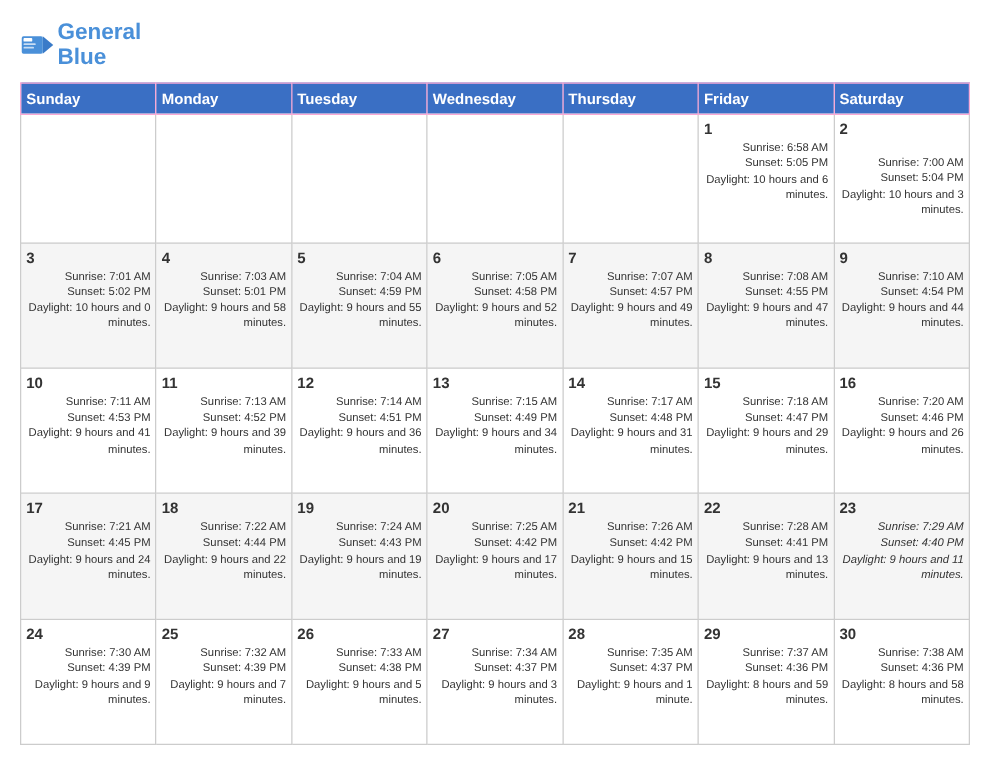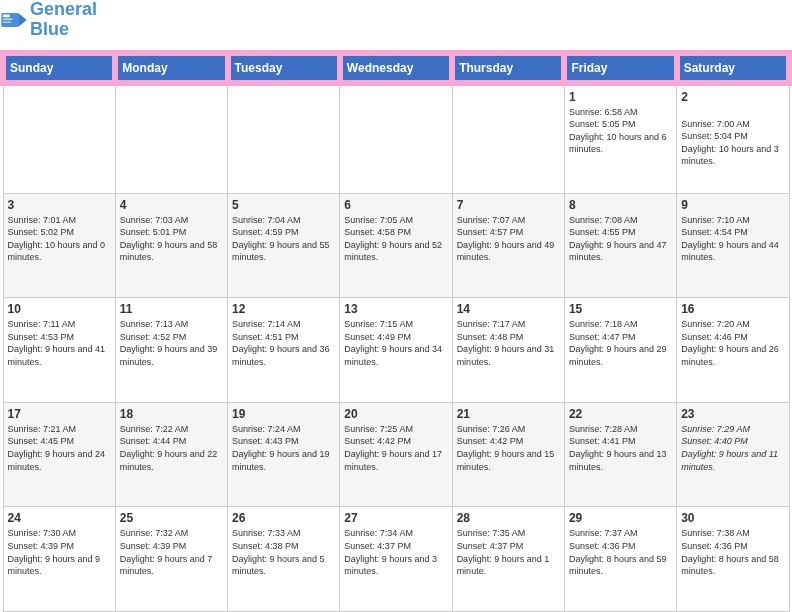--- a/index.html
+++ b/index.html
@@ -6,20 +6,21 @@
     body {
       font-family: Arial, sans-serif;
       background: #fff;
       width: 792px;
       height: 612px;
       overflow: hidden;
     }
     .page {
       width: 792px;
       height: 612px;
+      padding: 16px;
       display: flex;
       flex-direction: column;
     }
     .header {
       display: flex;
       justify-content: space-between;
       align-items: flex-start;
       margin-bottom: 10px;
     }
     .logo {
@@ -63,21 +64,21 @@
       width: 100%;
       border-collapse: collapse;
       table-layout: fixed;
     }
     thead th {
       background-color: #3a6fc4;
       color: white;
       font-size: 12px;
       padding: 5px 4px;
       text-align: left;
-      border: 6px solid #f9a8d4;
+      border: 1px solid #f9a8d4;
       font-weight: bold;
     }
     tbody td {
       border: 1px solid #ccc;
       vertical-align: top;
       padding: 4px;
       font-size: 9.5px;
       color: #333;
       background: #fff;
       height: 85px;
@@ -89,20 +90,21 @@
       font-size: 12px;
       font-weight: bold;
       color: #333;
       display: block;
       margin-bottom: 2px;
     }
     .day-info {
       font-size: 9px;
       line-height: 1.4;
       color: #333;
+      text-align: right;
     }
     .empty {
       background: #fff !important;
     }
   </style>
 </head>
 <body>
 
 <div class="page">
   <div class="header">

